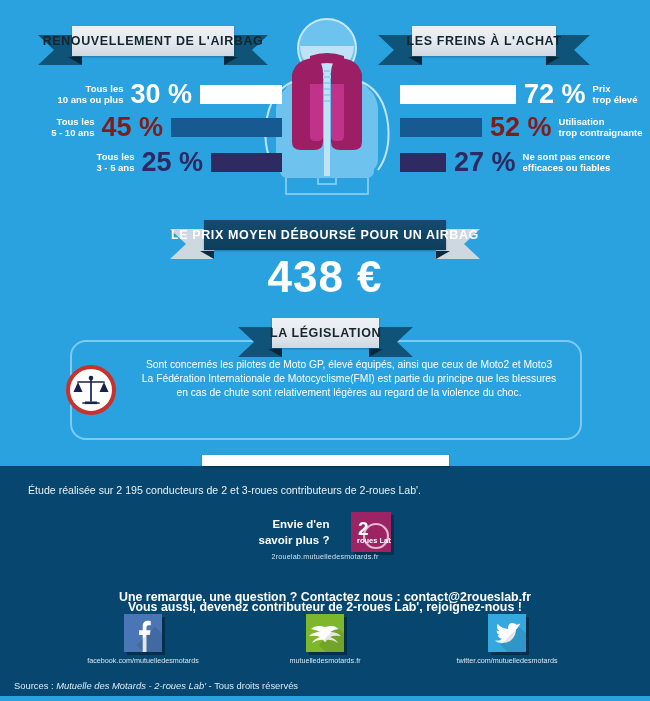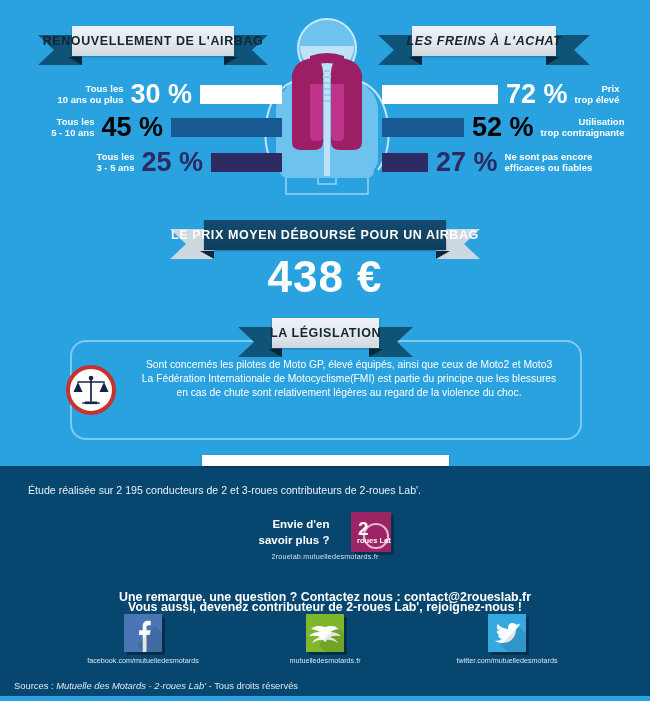--- a/index.html
+++ b/index.html
@@ -30,50 +30,50 @@
     letter-spacing: .6px; white-space: nowrap;
   }
   
   .ribbon.dark .panel {
     background: linear-gradient(180deg,#154b6e 0%,#0e3d5c 100%);
   }
   .ribbon.dark .panel span { color: #ffffff; }
 
   
   #banner-renouvellement { left: 38px;  top: 26px; width: 230px; }
-  #banner-freins         { left: 378px; top: 26px; width: 212px; font-style: italic; }
+  #banner-freins         { left: 378px; top: 26px; width: 212px; }
 
   .bar-row { position: absolute; display: flex; align-items: center; }
 
   
   .left-row { right: 368px; height: 26px; }
   .left-row .lbl {
     font-size: 9.5px; line-height: 11px; color: #ffffff;
     text-align: right; font-weight: bold; margin-right: 7px; white-space: nowrap;
   }
   .left-row .pct {
     font-size: 27px; font-weight: bold; line-height: 1;
     margin-right: 8px; white-space: nowrap;
   }
   .left-row .bar { height: 19px; }
 
   
-  .right-row { left: 382px; height: 26px; text-align: right; }
+  .right-row { left: 400px; height: 26px; }
   .right-row .bar { height: 19px; }
   .right-row .pct {
     font-size: 27px; font-weight: bold; line-height: 1;
     margin: 0 7px 0 8px; white-space: nowrap;
   }
   .right-row .lbl {
     font-size: 9.5px; line-height: 11px; color: #ffffff;
     font-weight: bold; white-space: nowrap;
   }
 
   .c-white { color: #ffffff; } .bg-white { background: #ffffff; }
-  .c-blue  { color: #000000; } .bg-blue  { background: #175a92; }
+  .c-blue  { color: #7f1d1d; } .bg-blue  { background: #175a92; }
   .c-navy  { color: #2b2a63; } .bg-navy  { background: #2e2b63; }
 
   
   #rider { position: absolute; left: 252px; top: 8px; width: 150px; height: 192px; }
 
   
   #banner-prix { left: 170px; top: 220px; width: 310px; }
   #price-value {
     position: absolute; top: 252px; left: 0; width: 650px; text-align: center;
     font-size: 44px; font-weight: bold; color: #ffffff; letter-spacing: 1px;

